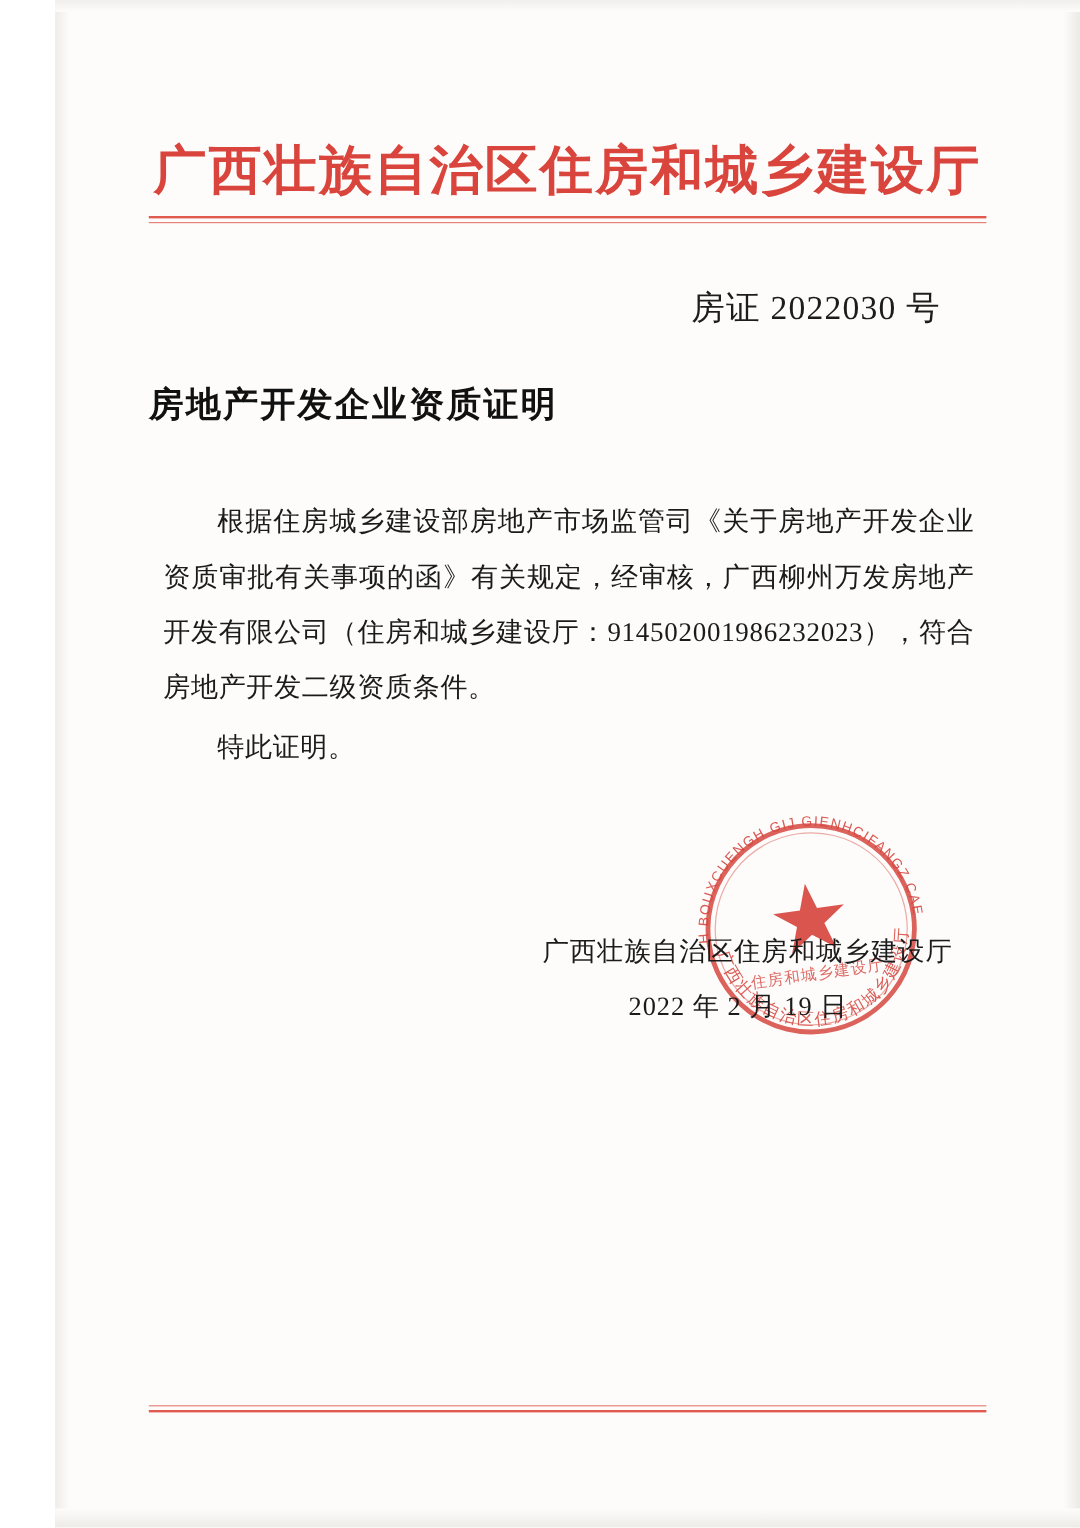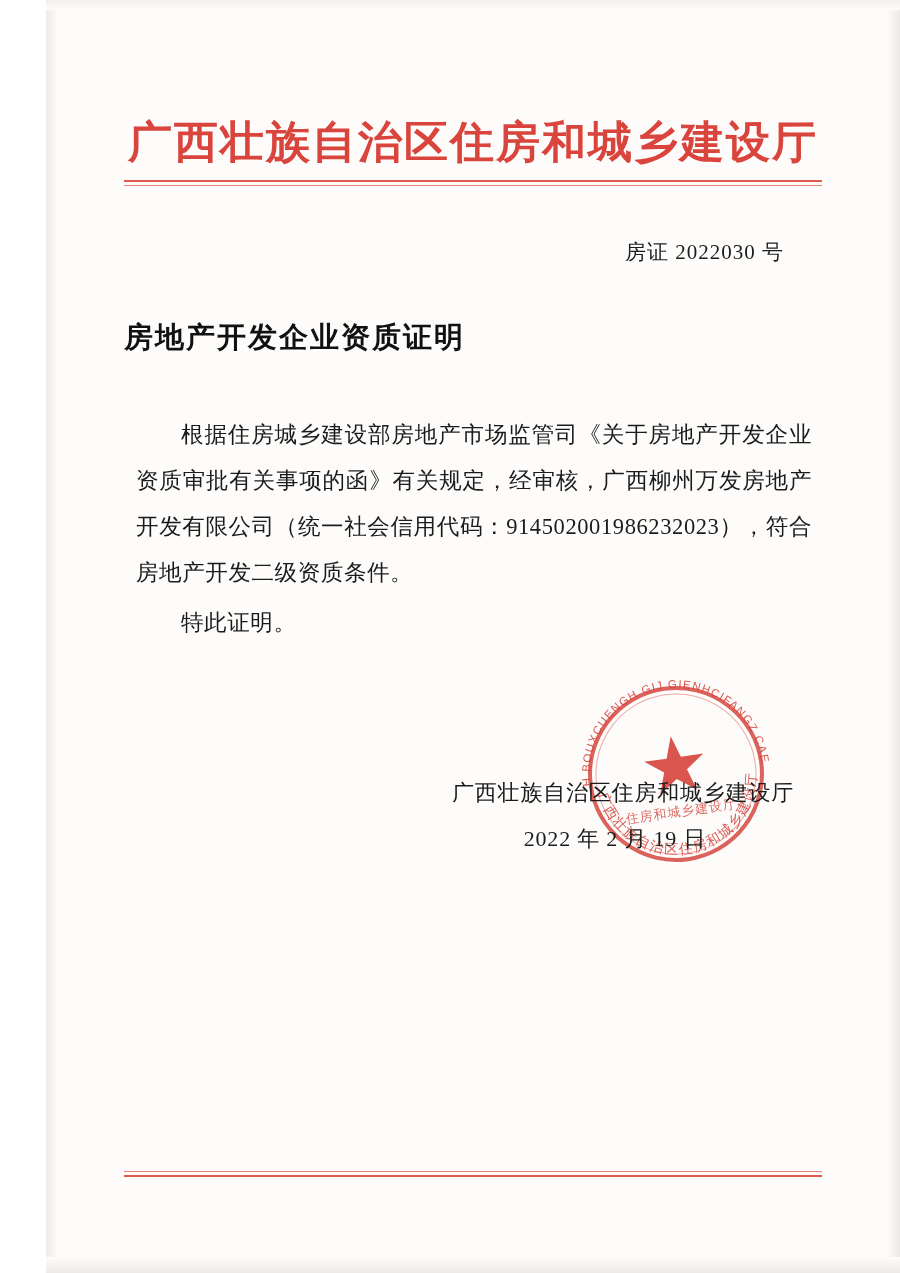--- a/index.html
+++ b/index.html
@@ -83,21 +83,21 @@
   .rule-double .r2 {
     height: 1px;
     background: #e8837a;
   }
 
   
   .doc-number {
     position: absolute;
     right: 38px;
     top: 238px;
-    font-size: 21px;
+    font-size: 28px;
     letter-spacing: 1px;
     color: #1c1c1c;
   }
 
   
   .doc-title {
     position: absolute;
     left: 0;
     right: 0;
     top: 318px;
@@ -189,21 +189,21 @@
     <div class="rule-double">
       <div class="r1"></div>
       <div class="r2"></div>
     </div>
 
     <div class="doc-number">房证 2022030 号</div>
 
     <div class="doc-title">房地产开发企业资质证明</div>
 
     <div class="body-block">
-      <p>根据住房城乡建设部房地产市场监管司《关于房地产开发企业资质审批有关事项的函》有关规定，经审核，广西柳州万发房地产开发有限公司（统一社会信用代码：914502001986232023），符合房地产开发二级资质条件。</p>
+      <p>根据住房城乡建设部房地产市场监管司《关于房地产开发企业资质审批有关事项的函》有关规定，经审核，广西柳州万发房地产开发有限公司（住房和城乡建设厅：914502001986232023），符合房地产开发二级资质条件。</p>
       <p>特此证明。</p>
     </div>
 
     <div class="seal">
       <svg width="220" height="220" viewBox="0 0 220 220" aria-hidden="true">
         <defs>
           <path id="arcTop" d="M 24,110 A 86,86 0 0 1 196,110"></path>
           <path id="arcBottom" d="M 30,110 A 80,80 0 0 0 190,110"></path>
         </defs>
         <g transform="rotate(-8 110 110)">

